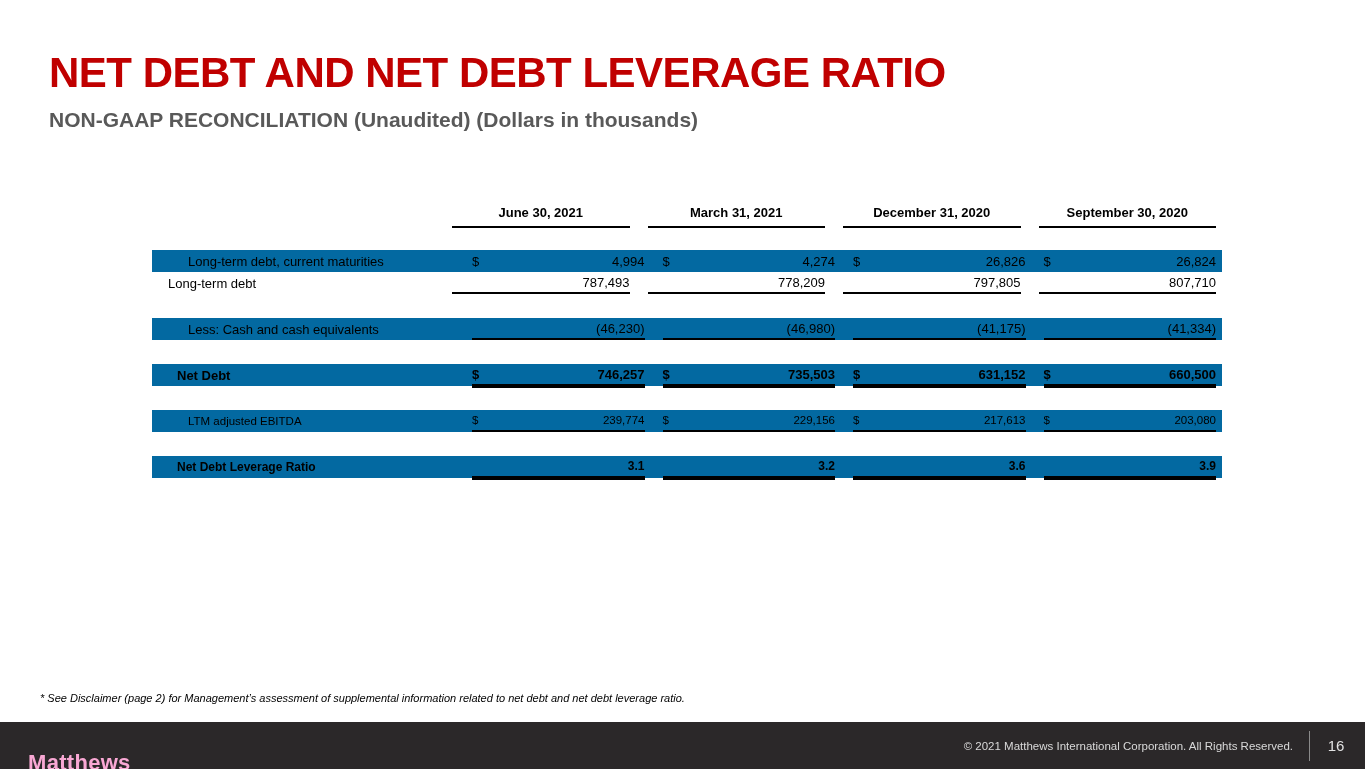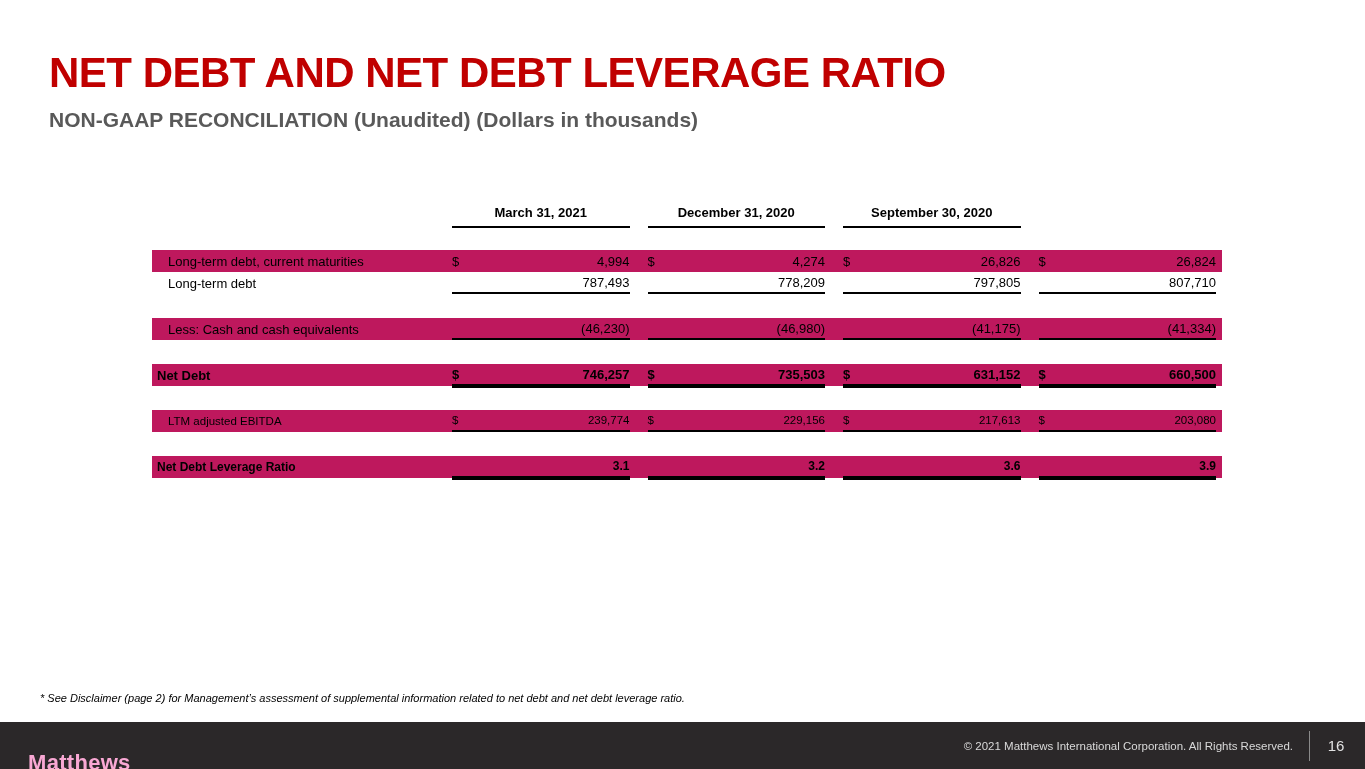--- a/index.html
+++ b/index.html
@@ -24,21 +24,21 @@
     position:absolute; left:152px; top:204px; width:1070px;
     display:grid; grid-template-columns:288px repeat(4, 1fr);
     font-size:13px; font-weight:bold; color:#000;
   }
   .headcell { margin:0 6px 0 12px; text-align:center; line-height:17px; padding-bottom:5px; border-bottom:2px solid #000; }
 
   
   .dtable { position:absolute; left:152px; top:250px; width:1070px; font-size:13px; color:#000; }
   .trow { display:grid; grid-template-columns:288px repeat(4, 1fr); height:22px; align-items:center; }
   .spacer { height:24px; }
-  .blue { background:#be185d; }
+  .blue { background:#0369a1;padding-left:20px; }
   .bold { font-weight:bold; }
   .small { font-size:11.5px; }
   .smallbold { font-size:12px; font-weight:bold; }
   .tlabel { padding-left:5px; white-space:nowrap; }
   .indent { padding-left:16px; }
   .tcell { height:100%; }
   .cellwrap {
     margin:0 6px 0 12px; height:100%; position:relative;
     display:flex; justify-content:space-between; align-items:center;
   }
@@ -69,20 +69,21 @@
 </head>
 <body>
 
 <div class="slide">
 
   <div class="title">NET DEBT AND NET DEBT LEVERAGE RATIO</div>
   <div class="subtitle">NON-GAAP RECONCILIATION (Unaudited) (Dollars in thousands)</div>
 
   <div class="headrow">
     <div></div>
+    <div class="headcell">June 30, 2021</div>
     <div class="headcell">March 31, 2021</div>
     <div class="headcell">December 31, 2020</div>
     <div class="headcell">September 30, 2020</div>
   </div>
 
   <div class="dtable">
 
     <div class="trow blue">
       <div class="tlabel indent">Long-term debt, current maturities</div>
       <div class="tcell">

